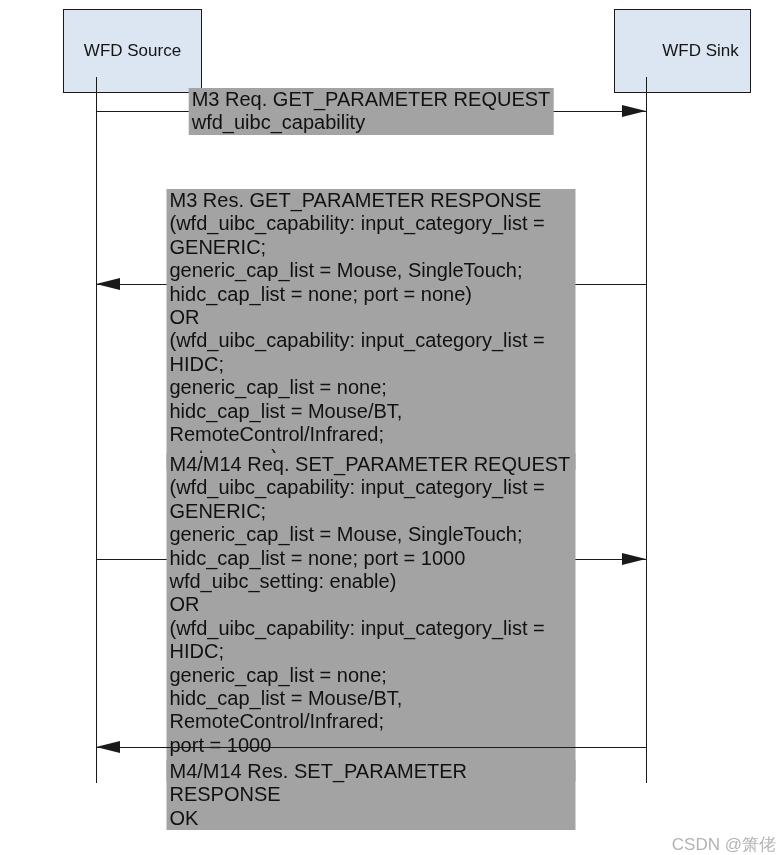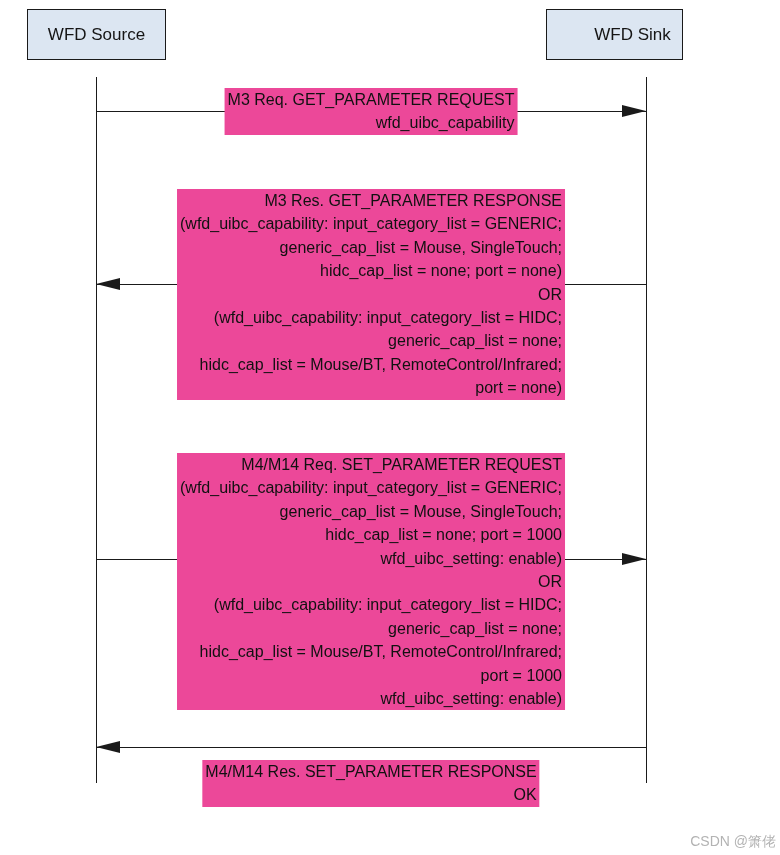--- a/index.html
+++ b/index.html
@@ -16,32 +16,33 @@
     color: #111111;
   }
   .stage {
     position: absolute;
     inset: 0;
   }
   
   .actor-box {
     position: absolute;
     top: 9px;
-    height: 51px;
+    height: 84px;
     box-sizing: border-box;
     background: #dce6f2;
     border: 1.5px solid #1a1a1a;
     display: flex;
     align-items: center;
     justify-content: center;
     font-size: 17px;
     color: #151515;
+    margin-left: 36px;
   }
   .actor-source { left: 27px; width: 139px; }
-  .actor-sink   { left: 546px; width: 137px; padding-left: 36px; }
+  .actor-sink   { left: 578px; width: 137px; padding-left: 36px; }
   
   .lifeline {
     position: absolute;
     top: 77px;
     height: 706px;
     width: 0;
     border-left: 1.4px solid #1a1a1a;
   }
   .lifeline-source { left: 95.5px; }
   .lifeline-sink   { left: 645.5px; }
@@ -60,24 +61,24 @@
     border-top: 6.5px solid transparent;
     border-bottom: 6.5px solid transparent;
   }
   .arrow-head.right { border-left: 24px solid #1a1a1a; left: 622px; }
   .arrow-head.left  { border-right: 24px solid #1a1a1a; left: 96px; }
   
   .msg-label {
     position: absolute;
     left: 371px;
     transform: translateX(-50%);
-    background: #ec4899;
-    text-align: right;
+    background: #a3a3a3;
+    text-align: left;
     white-space: pre-line;
-    font-size: 16px;
+    font-size: 20px;
     line-height: 23.4px;
     color: #111111;
     padding: 0 3px;
   }
   
   .caption {
     position: absolute;
     top: 809px;
     left: 60px;
     width: 610px;
@@ -85,21 +86,21 @@
     font-size: 20.5px;
     font-weight: bold;
     color: #0b0b0b;
   }
   .caption .caption-title { margin-left: 13px; }
   
   .watermark {
     position: absolute;
     top: 833px;
     right: 4px;
-    font-size: 14px;
+    font-size: 17px;
     color: #b3b3b3;
   }
 </style>
 </head>
 <body>
 
 <div class="stage">
 
   <div class="actor-box actor-source">
     <span>WFD Source</span>

